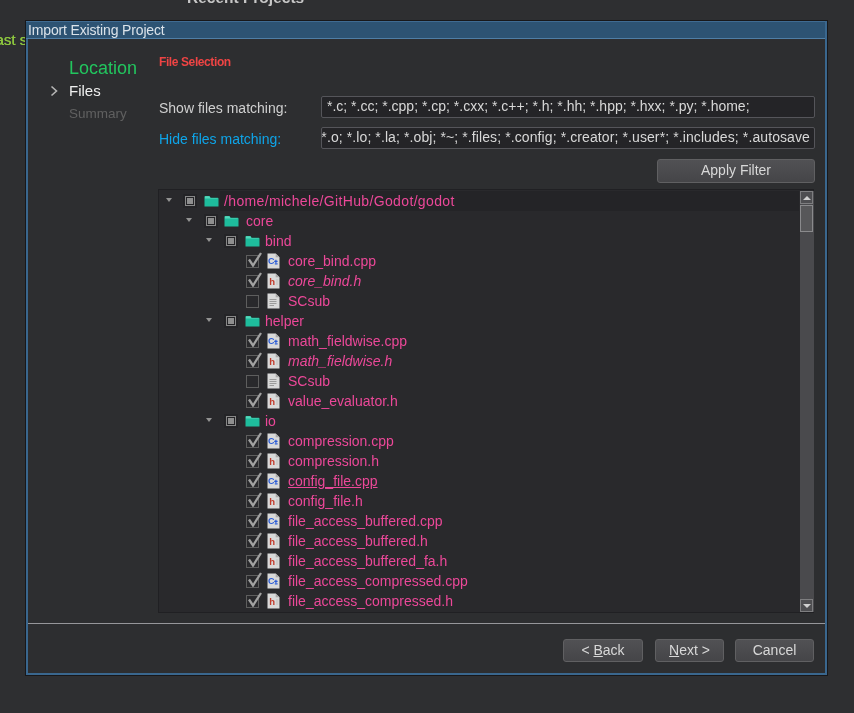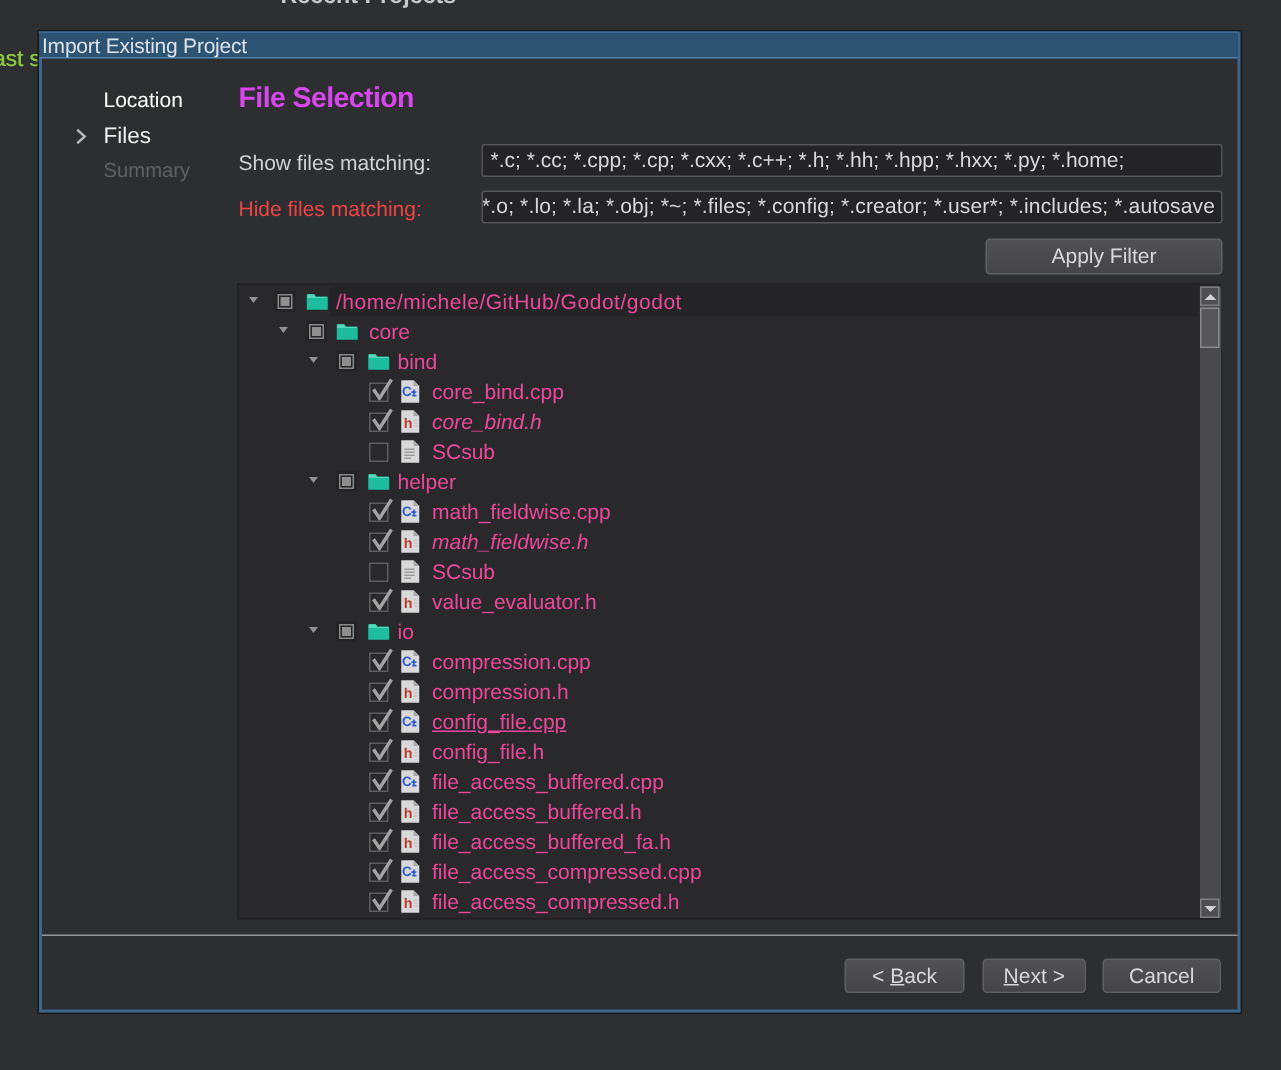--- a/index.html
+++ b/index.html
@@ -17,32 +17,32 @@
 <body>
 
 <div class="abs" style="left:187px;top:-11px;font-size:15.5px;line-height:18px;font-weight:bold;color:#c7c7c7">Recent Projects</div>
 <div class="abs" style="left:-8px;top:31px;font-size:15px;color:#8dc63f;text-shadow:0.4px 0 0 #8dc63f">last s</div>
 
 <div class="abs" style="left:25px;top:20px;width:803px;height:656px;background:#18181a"></div>
 <div class="abs" style="left:26px;top:21px;width:797px;height:650px;border:2px solid #3a678e;background:#2d2e30"></div>
 
 <div class="abs" style="left:26px;top:21px;width:797px;height:16px;background:#2d5373;border-top:1px solid #3f6b92;border-bottom:1px solid #4f7ea6;color:#dbe3ea;font-size:14px;letter-spacing:-0.15px;line-height:16px;padding-left:2px">Import Existing Project</div>
 
-<div class="abs" style="left:69px;top:58px;font-size:14px;color:#ffffff">Location</div>
+<div class="abs" style="left:69px;top:58px;font-size:18px;color:#22c55e">Location</div>
 <svg class="abs" style="left:49px;top:85px" width="10" height="12" viewBox="0 0 10 12">
     <path d="M2.5 1.5 L7.5 6 L2.5 10.5" stroke="#b5b5b5" stroke-width="1.6" fill="none"></path>
   </svg>
 <div class="abs" style="left:69px;top:82px;font-size:15px;color:#efefef">Files</div>
 <div class="abs" style="left:69px;top:106px;font-size:13.5px;color:#606060">Summary</div>
 
-<div class="abs" style="left:159px;top:55px;font-size:19px;font-weight:bold;letter-spacing:-0.4px;color:#d946ef">File Selection</div>
+<div class="abs" style="left:159px;top:55px;font-size:12px;font-weight:bold;letter-spacing:-0.4px;color:#ef4444">File Selection</div>
 
 <div class="abs" style="left:159px;top:100px;font-size:14px;color:#d0d0d0">Show files matching:</div>
 <div class="field" style="left:321px;top:96px;width:492px;height:20px"><span style="position:absolute;left:5px;line-height:19px">*.c; *.cc; *.cpp; *.cp; *.cxx; *.c++; *.h; *.hh; *.hpp; *.hxx; *.py; *.home;</span></div>
-<div class="abs" style="left:159px;top:131px;font-size:14px;color:#ef4444">Hide files matching:</div>
+<div class="abs" style="left:159px;top:131px;font-size:14px;color:#0ea5e9">Hide files matching:</div>
 <div class="field" style="left:321px;top:127px;width:492px;height:20px"><span style="position:absolute;right:4px;line-height:19px;letter-spacing:0.1px">*.o; *.lo; *.la; *.obj; *~; *.files; *.config; *.creator; *.user*; *.includes; *.autosave</span></div>
 <div class="btn" style="left:657px;top:159px;width:156px;height:22px;line-height:21px">Apply Filter</div>
 
 <div class="abs" style="left:158px;top:189px;width:656px;height:424px;background:#29292c;border:1px solid #202023;box-sizing:border-box"></div>
 <div style="position:absolute;left:220px;top:191px;width:579px;height:20px;background:#242427"></div>
 <div style="position:absolute;left:166px;top:198px;width:0;height:0;border-left:3.5px solid transparent;border-right:3.5px solid transparent;border-top:4.5px solid #929292"></div>
 <div style="position:absolute;left:183px;top:194px;width:14px;height:14px;background:#242427"></div>
 <div style="position:absolute;left:185px;top:196px;width:8px;height:8px;border:1px solid #888888"></div>
 <div style="position:absolute;left:187px;top:198px;width:6px;height:6px;background:#8f8f8f"></div>
 <div style="position:absolute;left:204px;top:194px;line-height:0"><svg width="15" height="13" viewBox="0 0 15 13">

